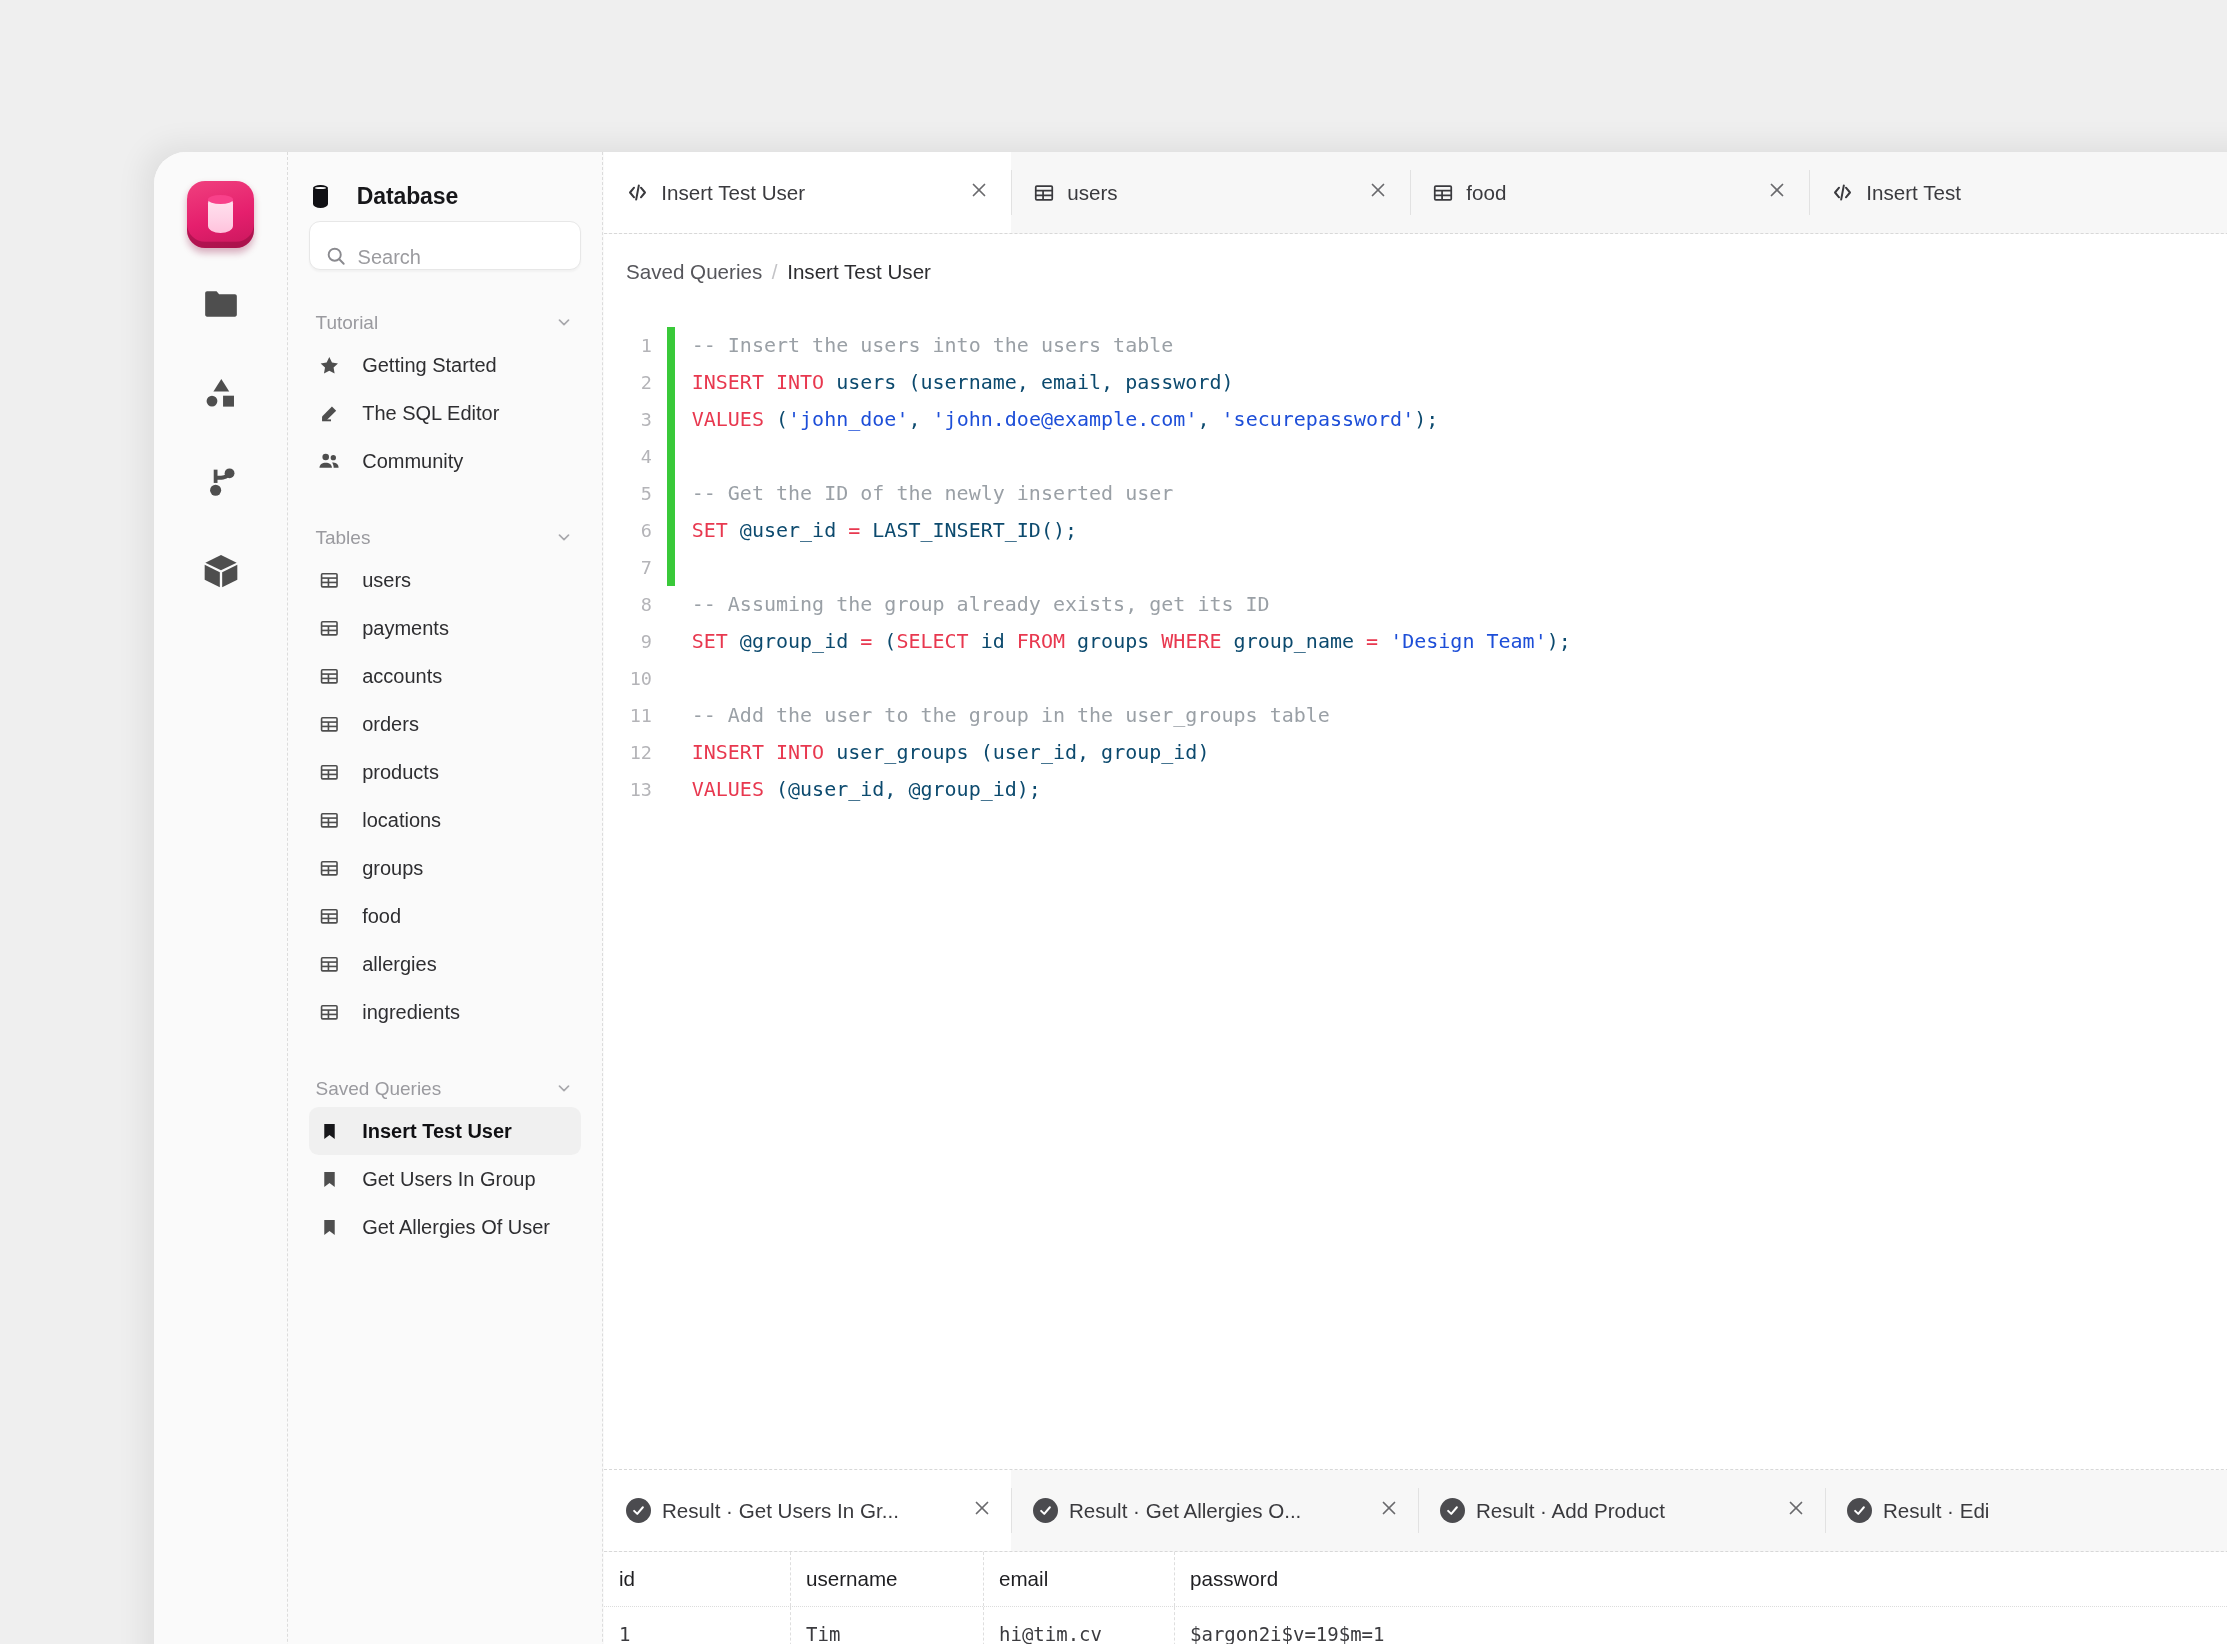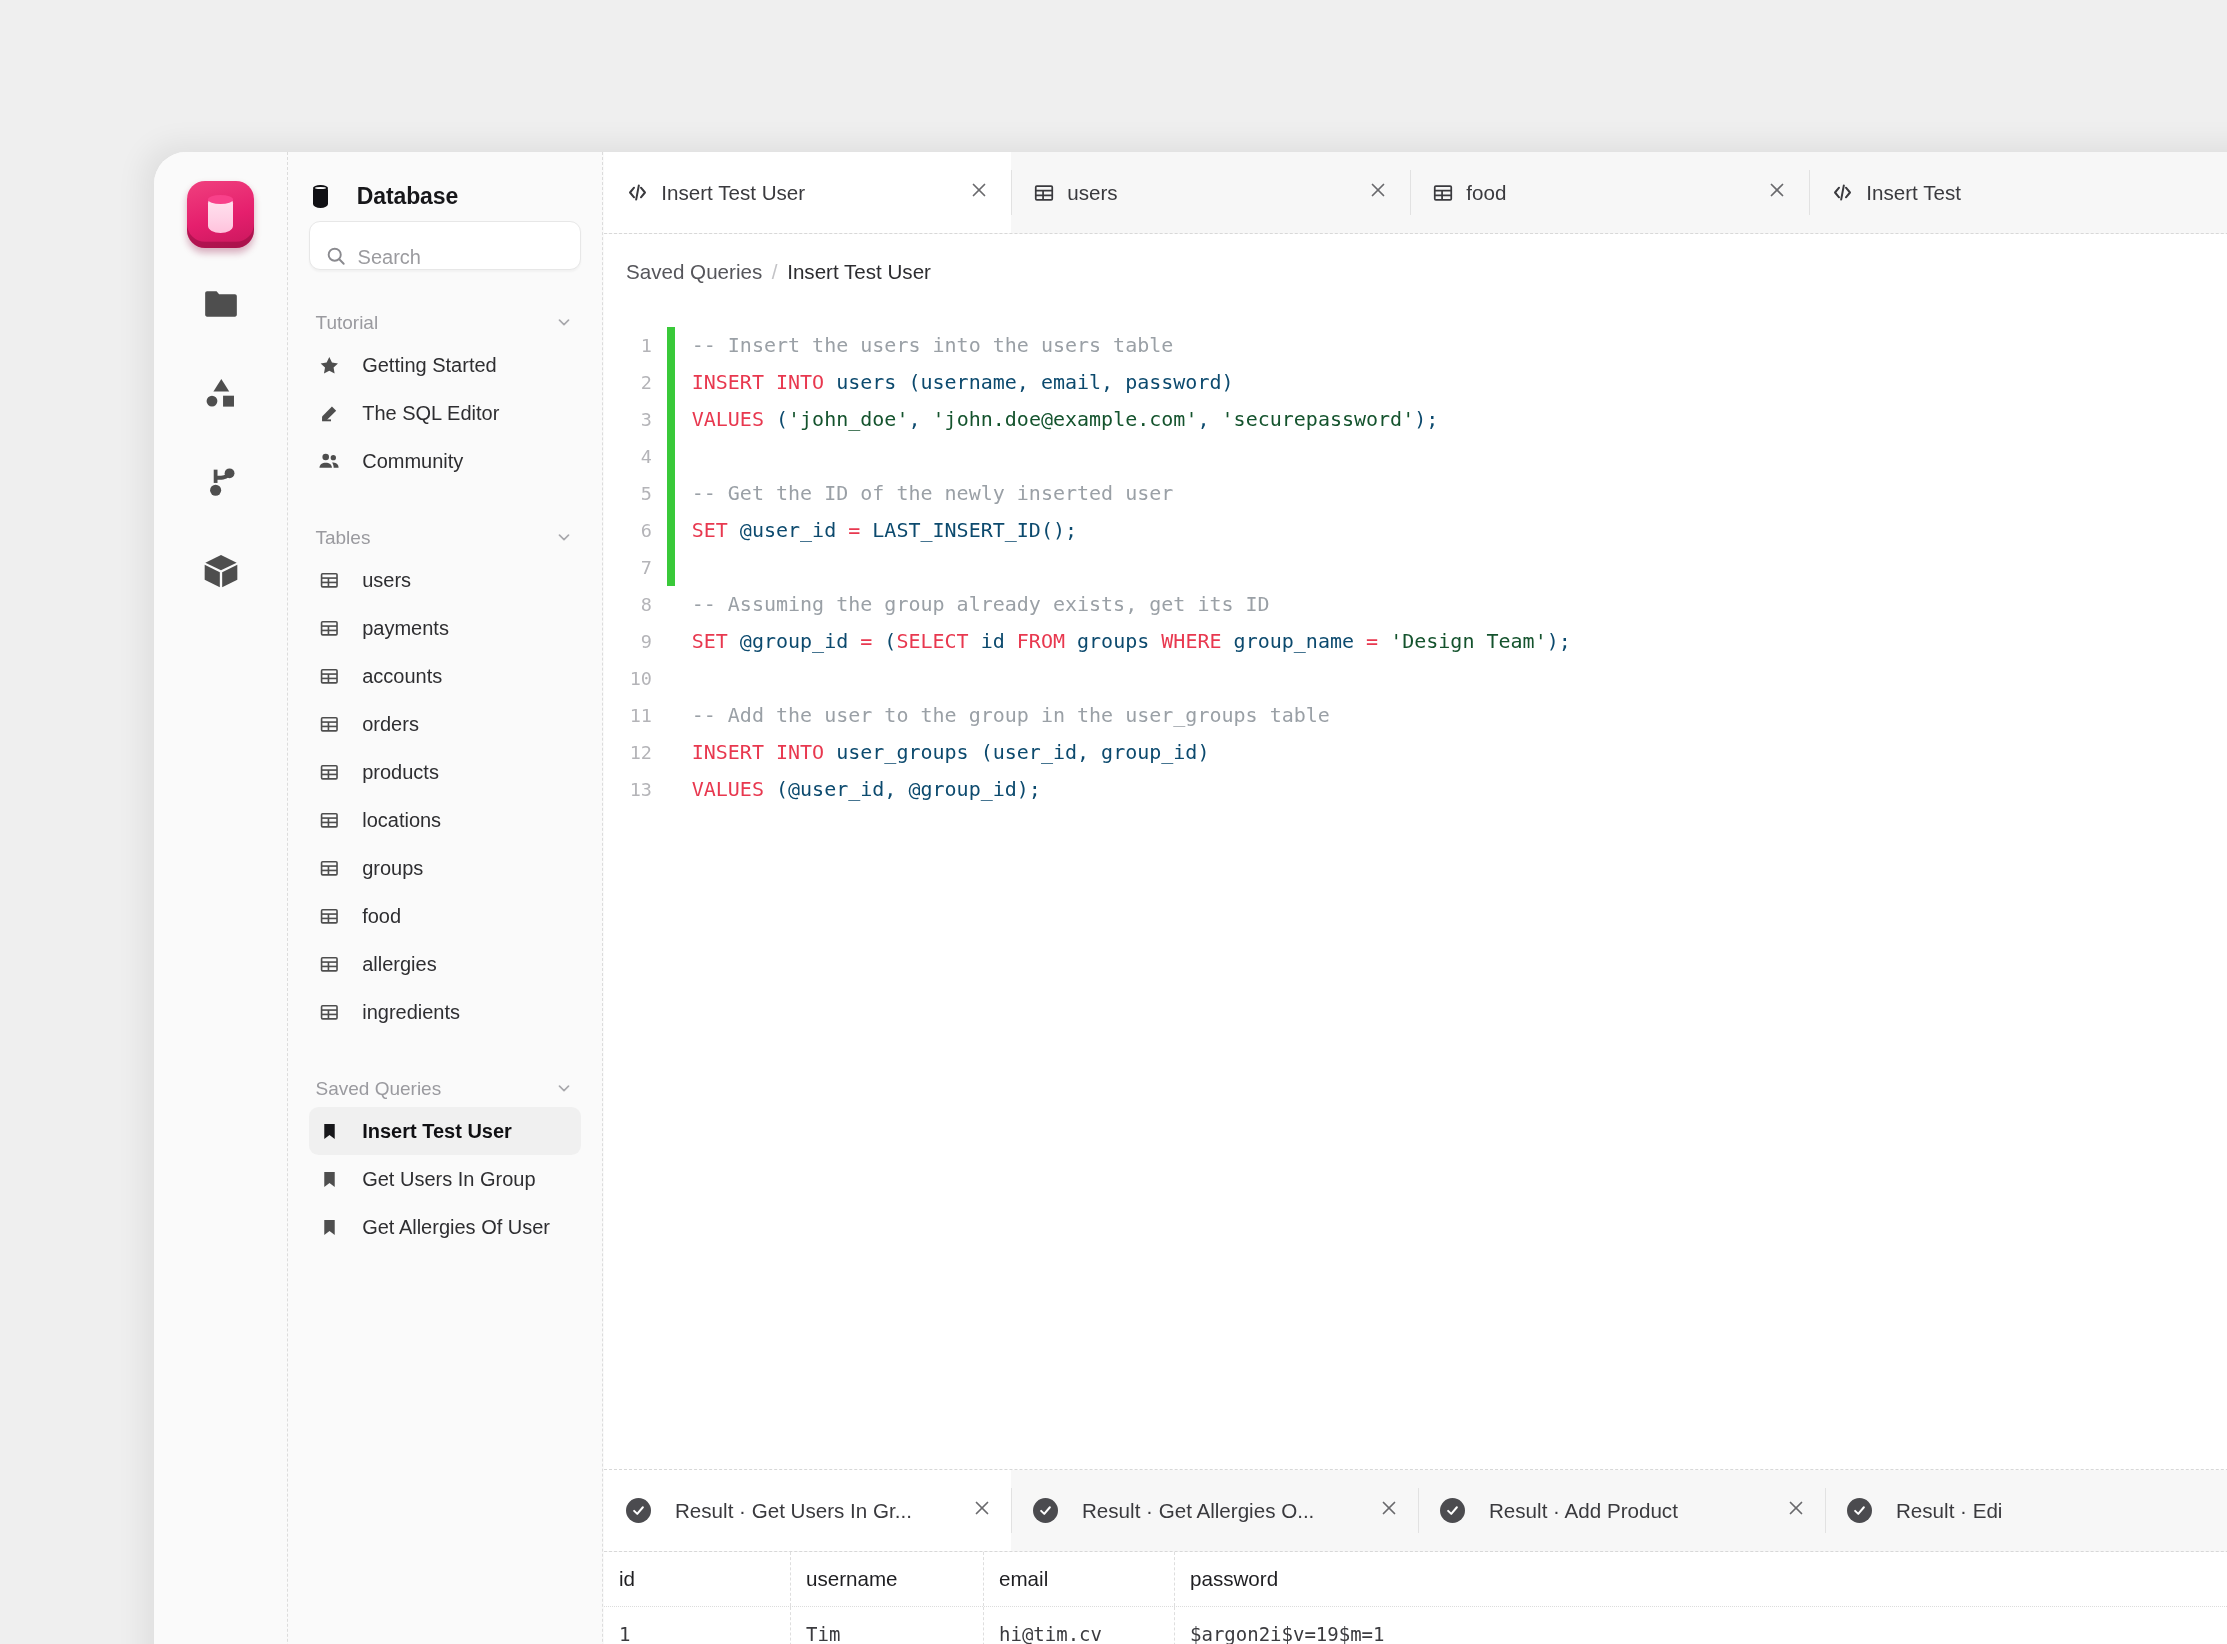--- a/index.html
+++ b/index.html
@@ -202,39 +202,39 @@
   .marker {
     width: 8.2px; flex: 0 0 auto; margin-left: 15px;
     align-self: stretch;
     background: #39c939;
   }
   .marker.off { background: transparent; }
   .code-text { padding-left: 16.5px; color: #1f1f22; }
 
   .k-kw      { color: #e8384f; }
   .k-comment { color: #9aa0a6; }
-  .k-str     { color: #14532d; }
+  .k-str     { color: #1d4ed8; }
   .k-op      { color: #e8384f; }
   .k-plain   { color: #0c4a6e; }
 
   
   #results {
     position: absolute; left: 0; right: 0; bottom: 0; height: 328px;
     background: #ffffff;
     border-top: 1.4px dashed #d8d8d8;
   }
   #result-tabstrip {
     height: 82px; display: flex; align-items: stretch;
     background: #f7f7f7;
     border-bottom: 1.4px dashed #d8d8d8;
     overflow: hidden;
   }
   .rtab {
     position: relative;
-    display: flex; align-items: center; gap: 24px;
+    display: flex; align-items: center; gap: 11px;
     padding: 0 18px 0 22px;
     font-size: 20.6px; color: #3a3a3e;
     background: #f7f7f7;
     flex: 0 0 auto;
     width: 407px;
   }
   .rtab.active { background: #ffffff; }
   .rtab .tab-sep {
     position: absolute; left: 0; top: 18px; bottom: 18px;
     width: 1.4px; background: #e2e2e2;

